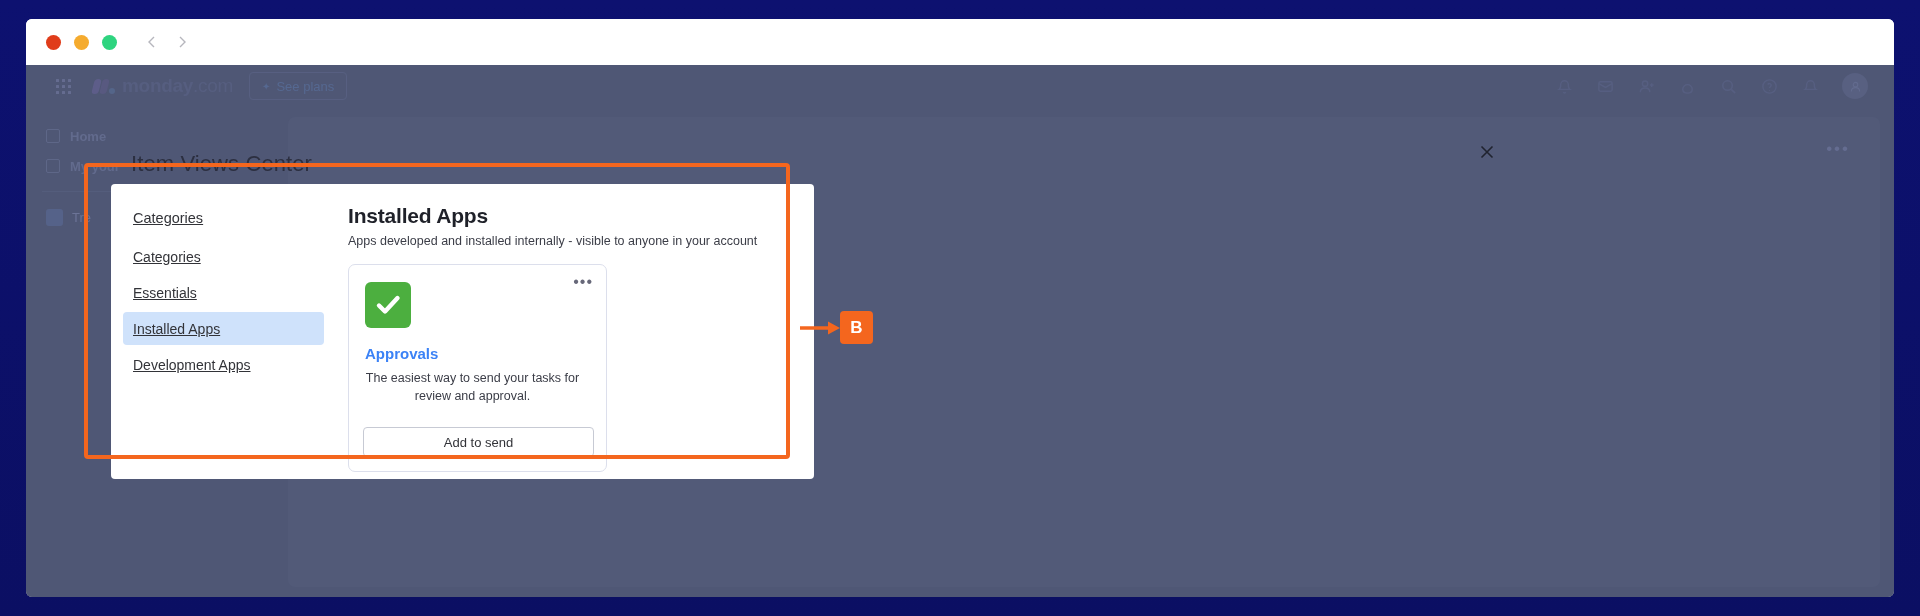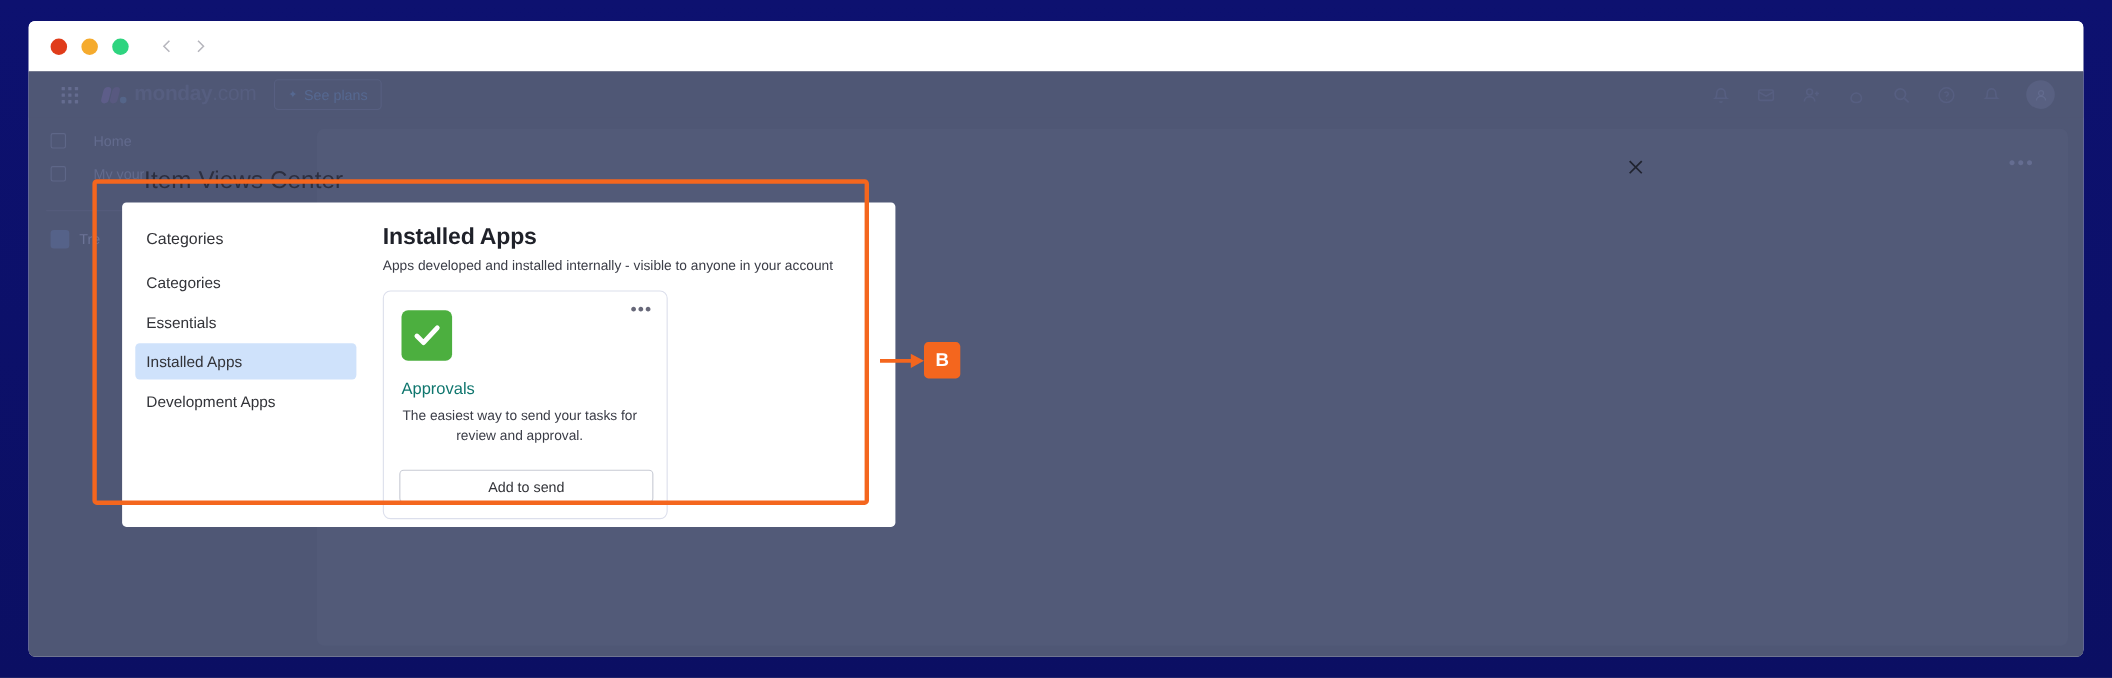--- a/index.html
+++ b/index.html
@@ -144,25 +144,27 @@
     left: 0;
     top: 42px;
     width: 250px;
     bottom: 0;
     padding: 14px 12px;
     color: #555c82;
     font-size: 13px;
   }
   .app-side-row {
     display: flex;
-    gap: 25px;
+    align-items: center;
+    gap: 10px;
     height: 30px;
     padding: 0 8px;
     border-radius: 4px;
     color: #555d84;
+    font-weight: bold;
   }
   .app-side-row .sq {
     width: 14px; height: 14px;
     border: 1.5px solid #4d5479;
     border-radius: 2px;
     flex: none;
   }
   .app-side-sep {
     height: 1px;
     background: #373e5e;
@@ -290,20 +292,21 @@
   }
   .cat-item {
     height: 33px;
     display: flex;
     align-items: center;
     padding: 0 10px;
     border-radius: 4px;
     font-size: 14px;
     color: #323338;
     margin-bottom: 3px;
+    text-decoration: underline;
   }
   .cat-item.header {
     color: #323338;
     font-size: 14.5px;
     margin-bottom: 6px;
   }
   .cat-item.selected {
     background: #cce5ff;
     background: #cfe2fb;
   }
@@ -347,22 +350,22 @@
     border-radius: 6px;
     background: #4caf3f;
     display: flex;
     align-items: center;
     justify-content: center;
     margin-bottom: 17px;
   }
   .app-icon svg { width: 32px; height: 32px; display: block; }
   .app-name {
     font-size: 15px;
-    font-weight: 400;
-    color: #0f766e;
+    font-weight: 700;
+    color: #3b82f6;
     margin-bottom: 7px;
   }
   .app-desc {
     font-size: 12.5px;
     color: #3b3d47;
     line-height: 1.45;
     width: 215px;
     text-align: center;
   }
   .add-btn {

